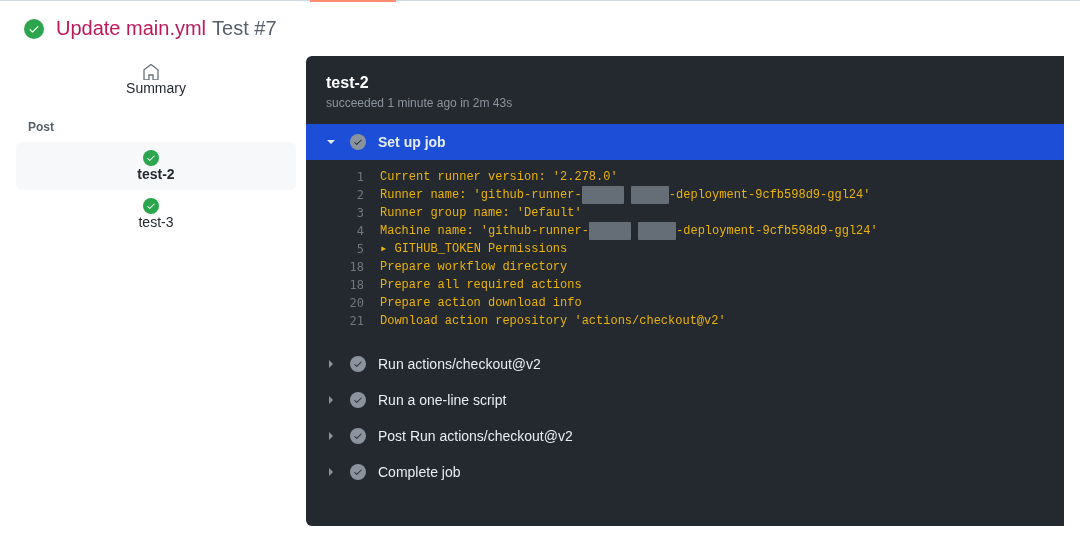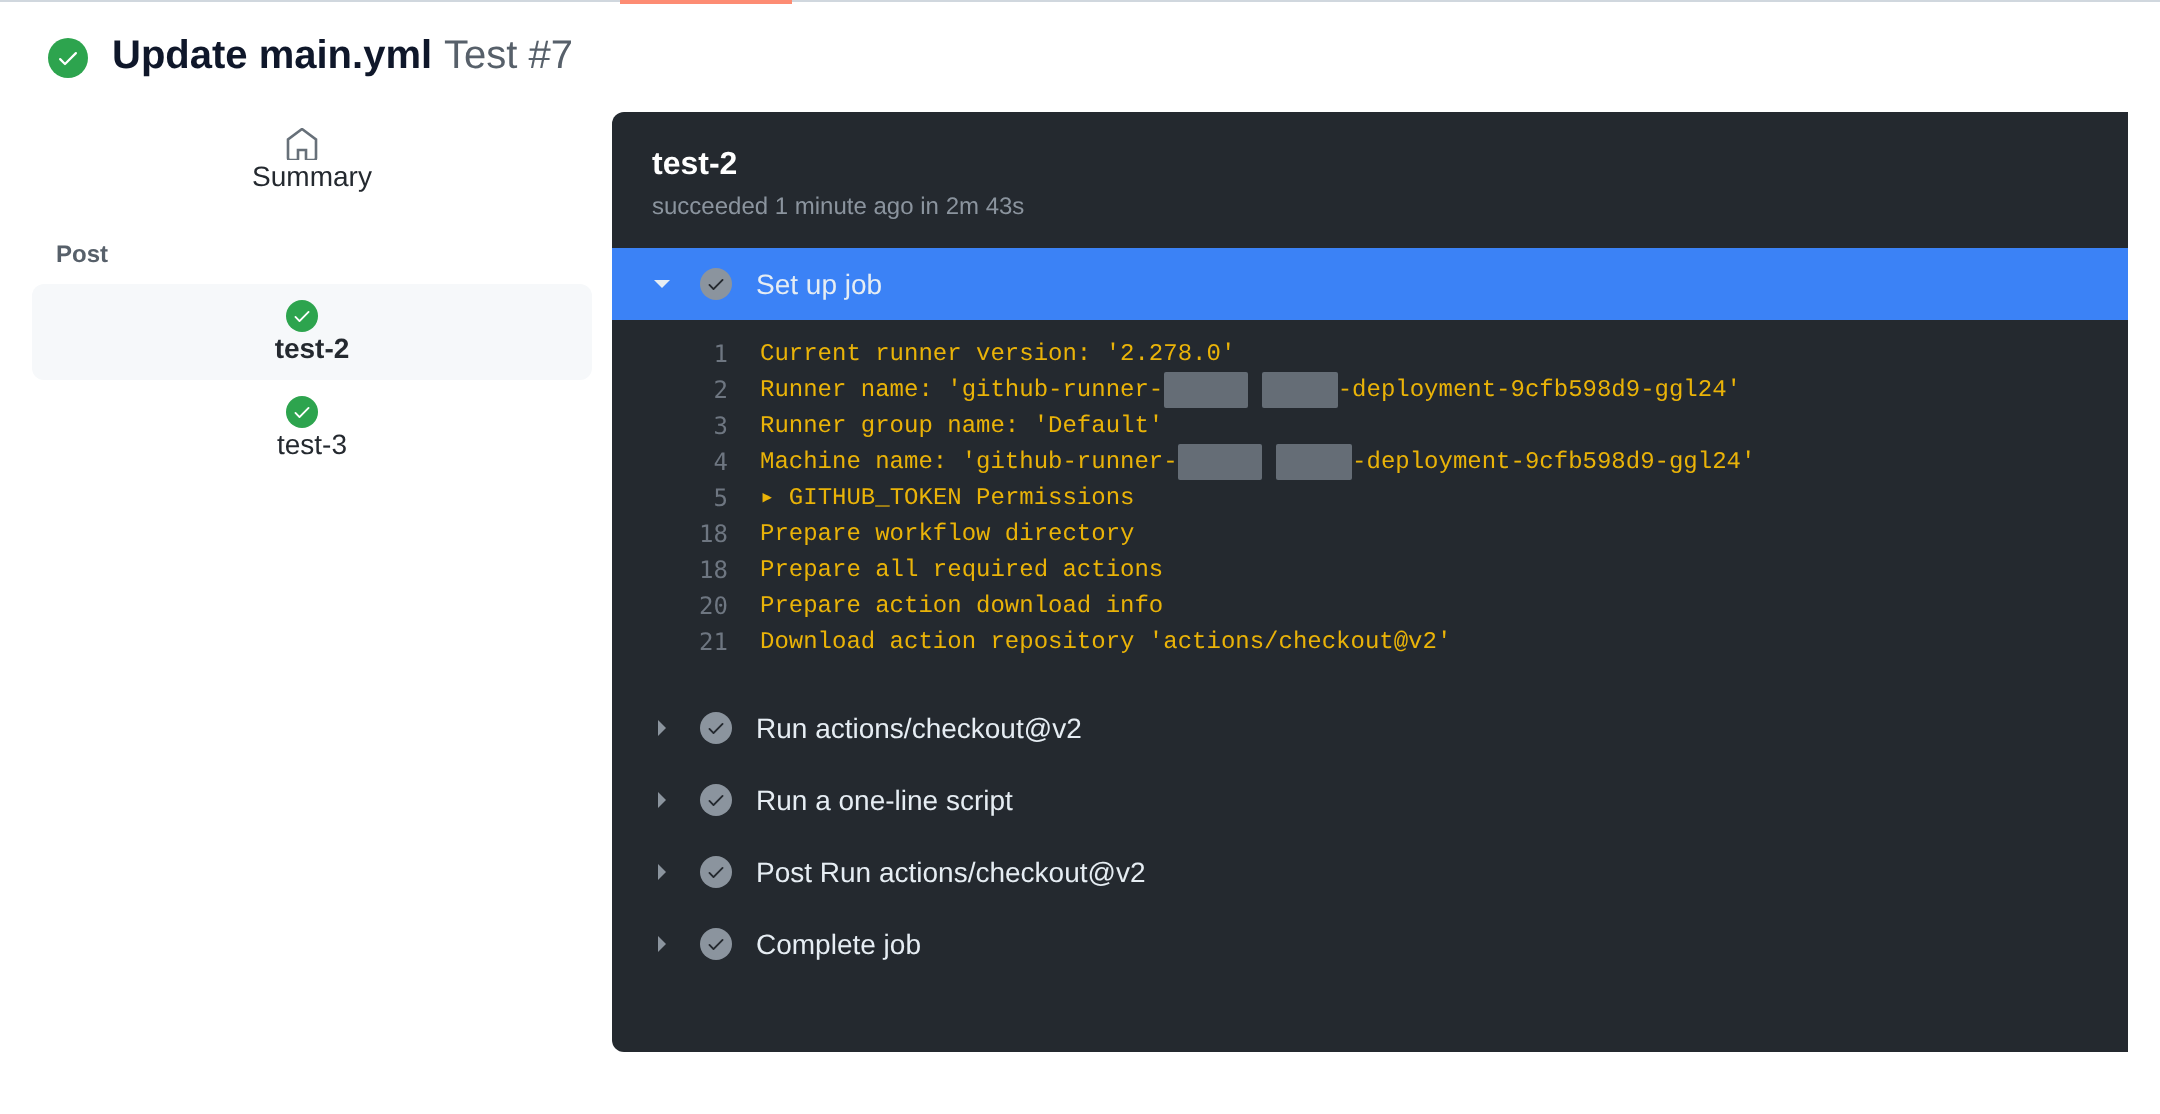--- a/index.html
+++ b/index.html
@@ -33,22 +33,22 @@
       background: #2da44e;
       border-radius: 50%;
       display: flex;
       align-items: center;
       justify-content: center;
       margin-right: 12px;
       flex-shrink: 0;
     }
     .page-title {
       font-size: 20px;
-      font-weight: 700;
-      color: #0f172a;
+      font-weight: 400;
+      color: #be185d;
     }
     .page-subtitle {
       font-size: 20px;
       font-weight: 400;
       color: #57606a;
       margin-left: 6px;
     }
     .main-layout {
       display: flex;
       padding: 0 16px;
@@ -116,21 +116,22 @@
       color: #8b949e;
       margin-top: 4px;
     }
     .step-row {
       display: flex;
       align-items: center;
       padding: 10px 20px;
       cursor: pointer;
     }
     .step-row.expanded {
-      background: #3b82f6;
+      background: #1d4ed8;
+      font-weight: bold;
     }
     .step-chevron {
       width: 10px;
       display: flex;
       align-items: center;
       justify-content: center;
       margin-right: 14px;
     }
     .step-check {
       width: 16px;

